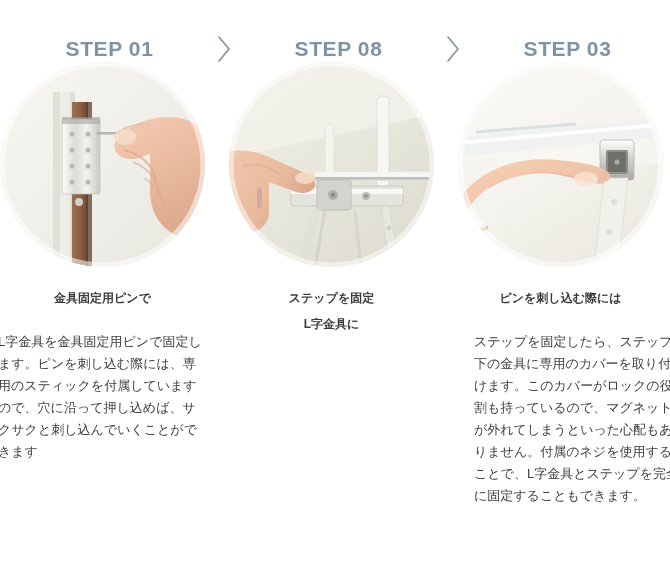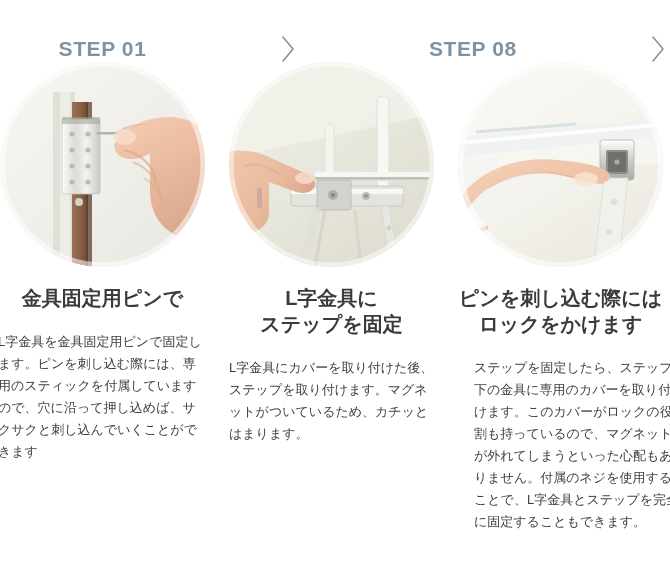--- a/index.html
+++ b/index.html
@@ -20,21 +20,21 @@
     width: 670px;
     height: 579px;
     position: relative;
     box-sizing: border-box;
   }
 
   
   .step-header-row {
     display: flex;
     align-items: center;
-    justify-content: space-between;
+    justify-content: flex-end;
     height: 60px;
     padding-top: 38px;
     box-sizing: border-box;
   }
 
   .step-label-cell {
     width: 205px;
     text-align: center;
     flex: 0 0 205px;
   }
@@ -107,21 +107,21 @@
     width: 205px;
     flex: 0 0 205px;
   }
 
   .text-spacer {
     flex: 0 0 24px;
     width: 24px;
   }
 
   .step-heading {
-    font-size: 20px;
+    font-size: 12px;
     font-weight: bold;
     color: #3b3b3b;
     line-height: 26px;
     text-align: center;
     margin: 0 0 20px 0;
     font-family: "Liberation Sans", "DejaVu Sans", sans-serif;
   }
   .step-heading .hl { display: block; }
 
   .step-body {
@@ -157,20 +157,23 @@
     <div class="step-label-cell">
       <span class="step-label">STEP 08</span>
     </div>
 
     <div class="chevron-cell">
       <svg class="chevron-icon" viewBox="0 0 16 30">
         <polyline points="3,3 13,15 3,27" fill="none" stroke="#7c94a6" stroke-width="1.6" stroke-linecap="round" stroke-linejoin="round"></polyline>
       </svg>
     </div>
 
+    <div class="step-label-cell">
+      <span class="step-label">STEP 03</span>
+    </div>
   </div>
 
   <div class="photo-row">
 
     <div class="photo-cell">
       <div class="photo-circle">
         <svg class="photo-svg" viewBox="0 0 205 205">
           <defs>
             <clipPath id="c1">
                 <circle cx="102.5" cy="102.5" r="102.5"></circle>
@@ -368,30 +371,28 @@
       <h3 class="step-heading">
         <span class="hl">金具固定用ピンで</span>
       </h3>
       <p class="step-body">L字金具を金具固定用ピンで固定します。ピンを刺し込む際には、専用のスティックを付属していますので、穴に沿って押し込めば、サクサクと刺し込んでいくことができます</p>
     </div>
 
     <div class="text-spacer"></div>
 
     <div class="text-cell col-2">
       <h3 class="step-heading">
+        <span class="hl">ステップを固定</span>
         <span class="hl">L字金具に</span>
-        <span class="hl">ステップを固定</span>
       </h3>
-      <p class="step-body">L字金具にカバーを取り付けた後、ステップを取り付けます。マグネットがついているため、カチッとはまります。</p>
     </div>
 
     <div class="text-spacer"></div>
 
     <div class="text-cell col-3">
       <h3 class="step-heading">
         <span class="hl">ピンを刺し込む際には</span>
-        <span class="hl">ロックをかけます</span>
       </h3>
       <p class="step-body">ステップを固定したら、ステップ下の金具に専用のカバーを取り付けます。このカバーがロックの役割も持っているので、マグネットが外れてしまうといった心配もありません。付属のネジを使用することで、L字金具とステップを完全に固定することもできます。</p>
     </div>
   </div>
 
 </div>
 
 </body></html>

